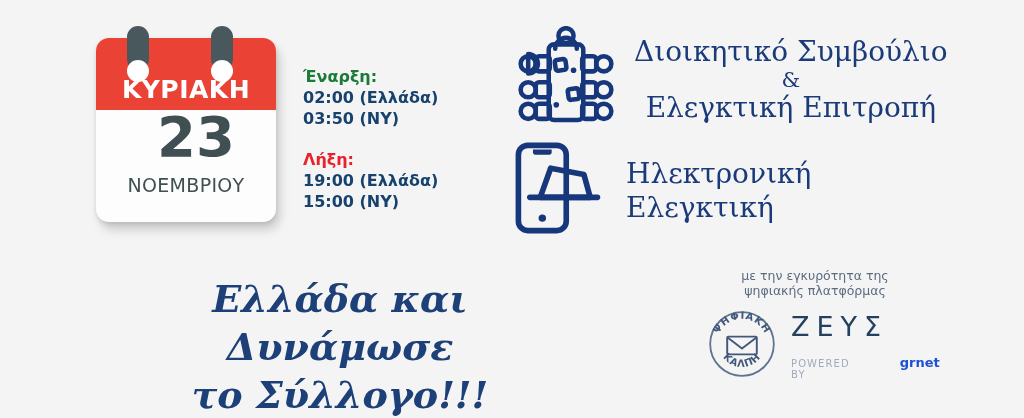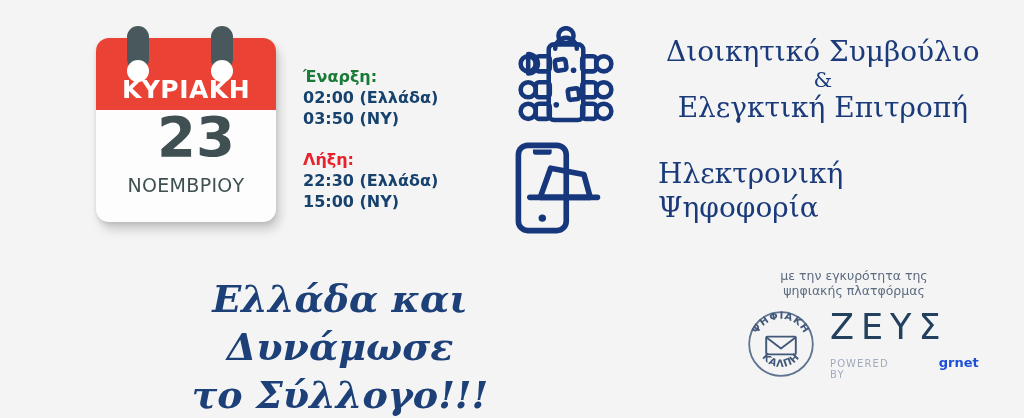--- a/index.html
+++ b/index.html
@@ -59,21 +59,21 @@
 
   
   .times{position:absolute;left:303px;top:53px;width:170px;}
   .time-group{margin-bottom:20px;}
   .time-label{font-size:16px;font-weight:bold;line-height:21px;font-family:"DejaVu Sans", sans-serif;margin-top:13px;}
   .time-label.start{color:#1a7a38;}
   .time-label.end{color:#e8212a;}
   .time-line{font-size:16px;font-weight:bold;color:#17426e;line-height:21px;font-family:"DejaVu Sans", sans-serif;}
 
   
-  .icon-row{position:absolute;display:flex;align-items:center;gap:32px;}
+  .icon-row{position:absolute;display:flex;align-items:center;}
   .row-board{left:512px;top:26px;}
   .row-vote{left:508px;top:137px;}
   .icon-box{width:108px;height:108px;flex:0 0 108px;}
   .icon-box.small{width:104px;height:108px;flex:0 0 104px;}
   .row-text{
     margin-left:14px;color:#1a3a7a;
     font-family:"DejaVu Serif", serif;font-size:28px;line-height:34px;
   }
   .row-text.board{text-align:center;}
   .row-text .amp{font-size:21px;line-height:22px;display:block;}
@@ -81,30 +81,30 @@
   
   .slogan{
     position:absolute;left:110px;top:275px;width:460px;
     color:#1c4077;font-family:"DejaVu Serif", serif;
     font-weight:bold;font-style:italic;font-size:38px;line-height:48px;
     text-align:center;
   }
   .slogan .l2{display:block;}
 
   
-  .zeus{position:absolute;left:744px;top:268px;width:220px;}
+  .zeus{position:absolute;left:705px;top:268px;width:220px;}
   .zeus-tagline{
     color:#5b6b80;font-size:12.5px;line-height:15px;text-align:center;
     font-family:"DejaVu Sans", sans-serif;
   }
   .zeus-logos{display:flex;align-items:center;margin-top:9px;}
   .seal{position:relative;width:74px;height:74px;flex:0 0 74px;}
   .zeus-word{margin-left:12px;}
   .zeus-title{
-    color:#24405f;font-size:35px;letter-spacing:7px;line-height:38px;
+    color:#24405f;font-size:27px;letter-spacing:7px;line-height:38px;
     font-weight:normal;font-family:"DejaVu Sans", sans-serif;
   }
   .zeus-powered{margin-top:9px;display:flex;align-items:baseline;gap:44px;}
   .pw-label{
     color:#9fabbd;font-size:10px;letter-spacing:1.1px;
     font-family:"DejaVu Sans", sans-serif;
   }
   .pw-brand{
     color:#1d4ed8;font-size:13px;font-weight:bold;margin-left:6px;
     font-family:"DejaVu Sans", sans-serif;
@@ -131,21 +131,21 @@
   </div>
 
   <div class="times">
     <div class="time-group">
       <div class="time-label start">Έναρξη:</div>
       <div class="time-line">02:00 (Ελλάδα)</div>
       <div class="time-line">03:50 (ΝΥ)</div>
     </div>
     <div class="time-group">
       <div class="time-label end">Λήξη:</div>
-      <div class="time-line">22:30 (Ελλάδα)</div>
+      <div class="time-line">19:00 (Ελλάδα)</div>
       <div class="time-line">15:00 (ΝΥ)</div>
     </div>
   </div>
 
   <div class="icon-row row-board">
     <div class="icon-box">
       <svg viewBox="0 0 100 100" width="108" height="108" fill="none" stroke="#16377c" stroke-width="4.2" stroke-linejoin="round" stroke-linecap="round">
 
         <rect x="34" y="17" width="32" height="70" rx="5"></rect>
 
@@ -188,21 +188,21 @@
         <path d="M24 12 h18 v3 a2 2 0 0 1 -2 2 h-14 a2 2 0 0 1 -2 -2 z" fill="#16377c" stroke="none"></path>
         <circle cx="33" cy="78" r="3.6" fill="#16377c" stroke="none"></circle>
 
         <path d="M41 30 L73 36 L79 58 L31 58 Z"></path>
 
         <path d="M21 58 H86"></path>
       </svg>
     </div>
     <div class="row-text">
       <div>Ηλεκτρονική</div>
-      <div>Ψηφοφορία</div>
+      <div>Ελεγκτική</div>
     </div>
   </div>
 
   <div class="slogan">
     <span class="l1">Ελλάδα και Δυνάμωσε</span>
     <span class="l2">το Σύλλογο!!!</span>
   </div>
 
   <div class="zeus">
     <div class="zeus-tagline">

